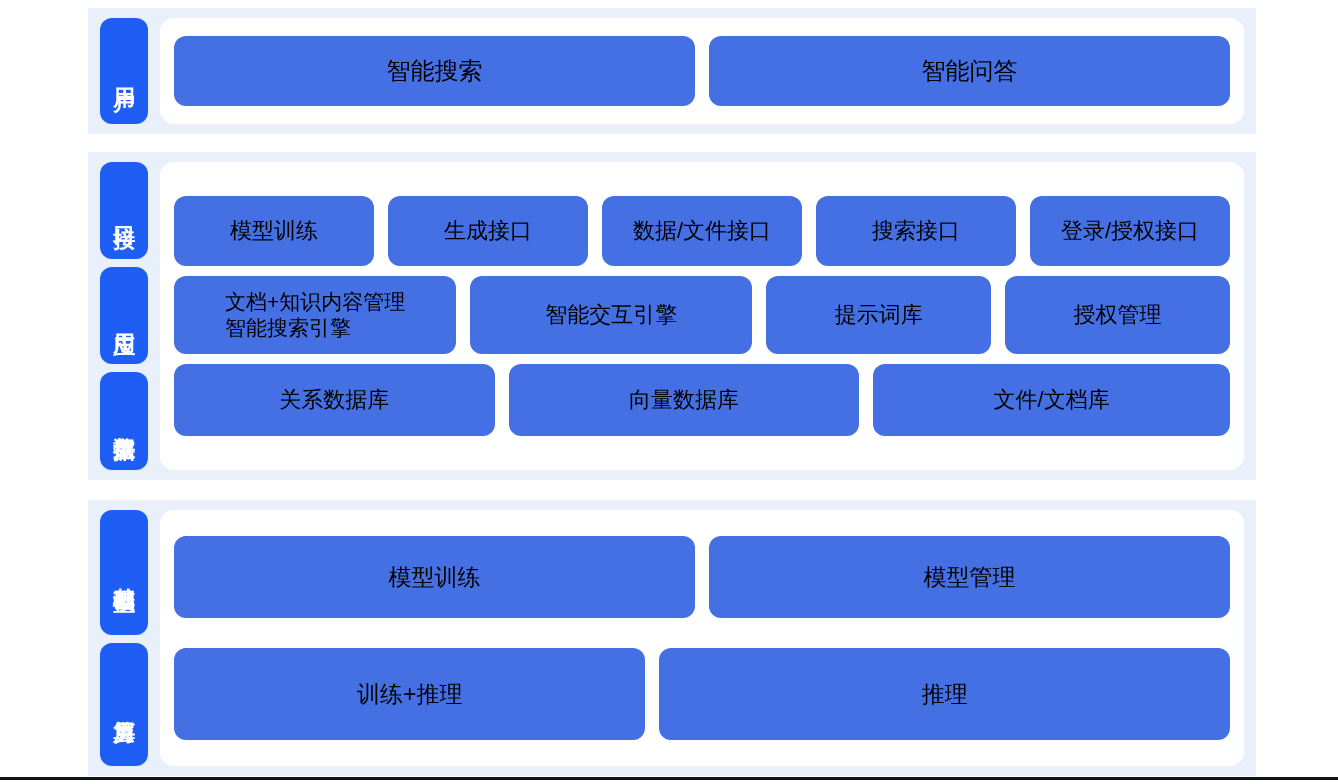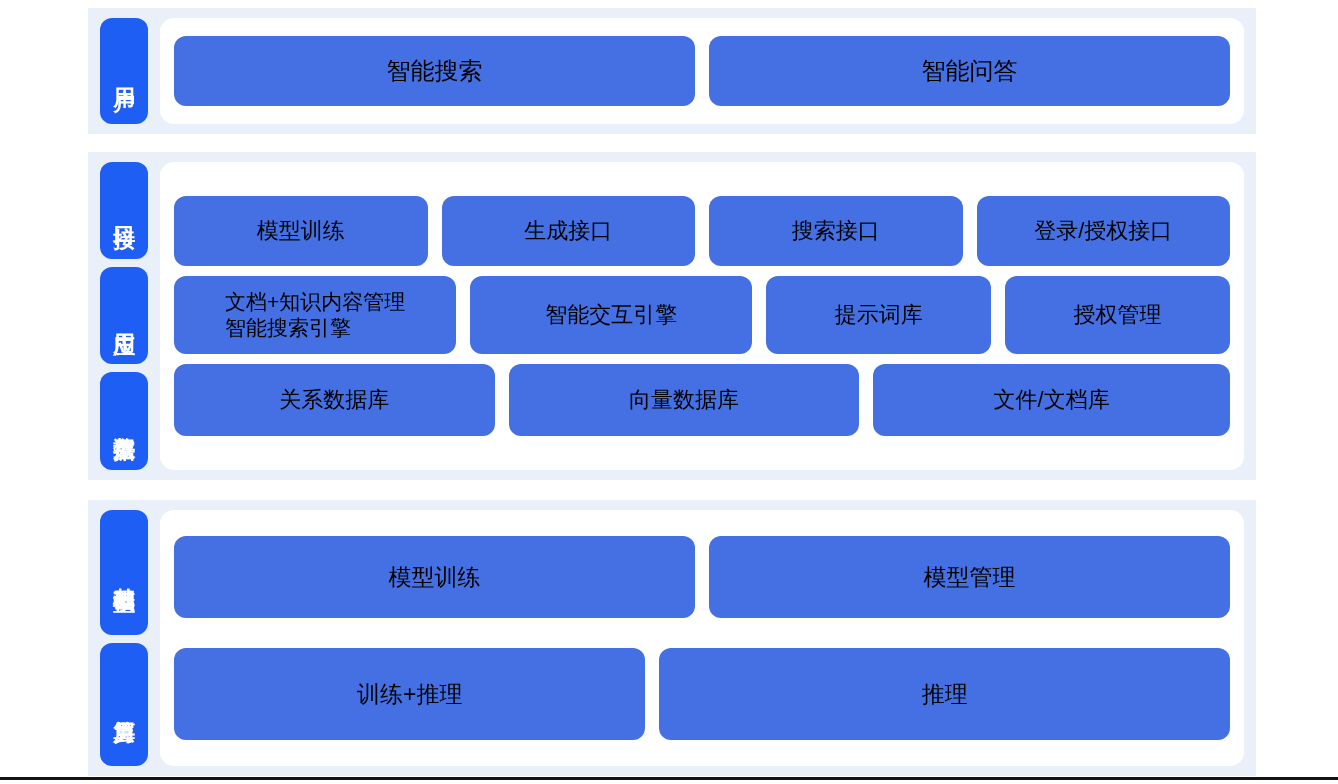--- a/index.html
+++ b/index.html
@@ -148,20 +148,21 @@
     <div class="band-tabs">
       <div class="tab">接口</div>
       <div class="tab">应用</div>
       <div class="tab">数据层</div>
     </div>
     <div class="band-panel">
 
       <div class="row interface">
         <div class="cell" style="flex:1">模型训练</div>
         <div class="cell" style="flex:1">生成接口</div>
+        <div class="cell" style="flex:1">数据/文件接口</div>
         <div class="cell" style="flex:1">搜索接口</div>
         <div class="cell" style="flex:1">登录/授权接口</div>
       </div>
 
       <div class="row app">
         <div class="cell small-text" style="flex:1.05">文档+知识内容管理
 智能搜索引擎</div>
         <div class="cell" style="flex:1.05">智能交互引擎</div>
         <div class="cell" style="flex:0.82">提示词库</div>
         <div class="cell" style="flex:0.82">授权管理</div>

